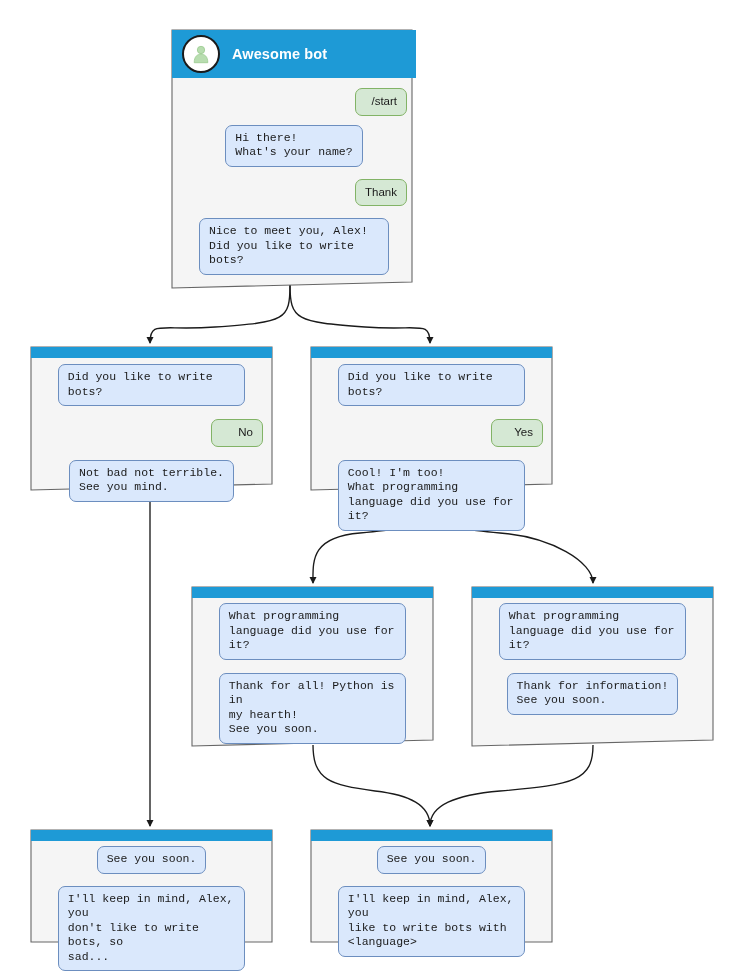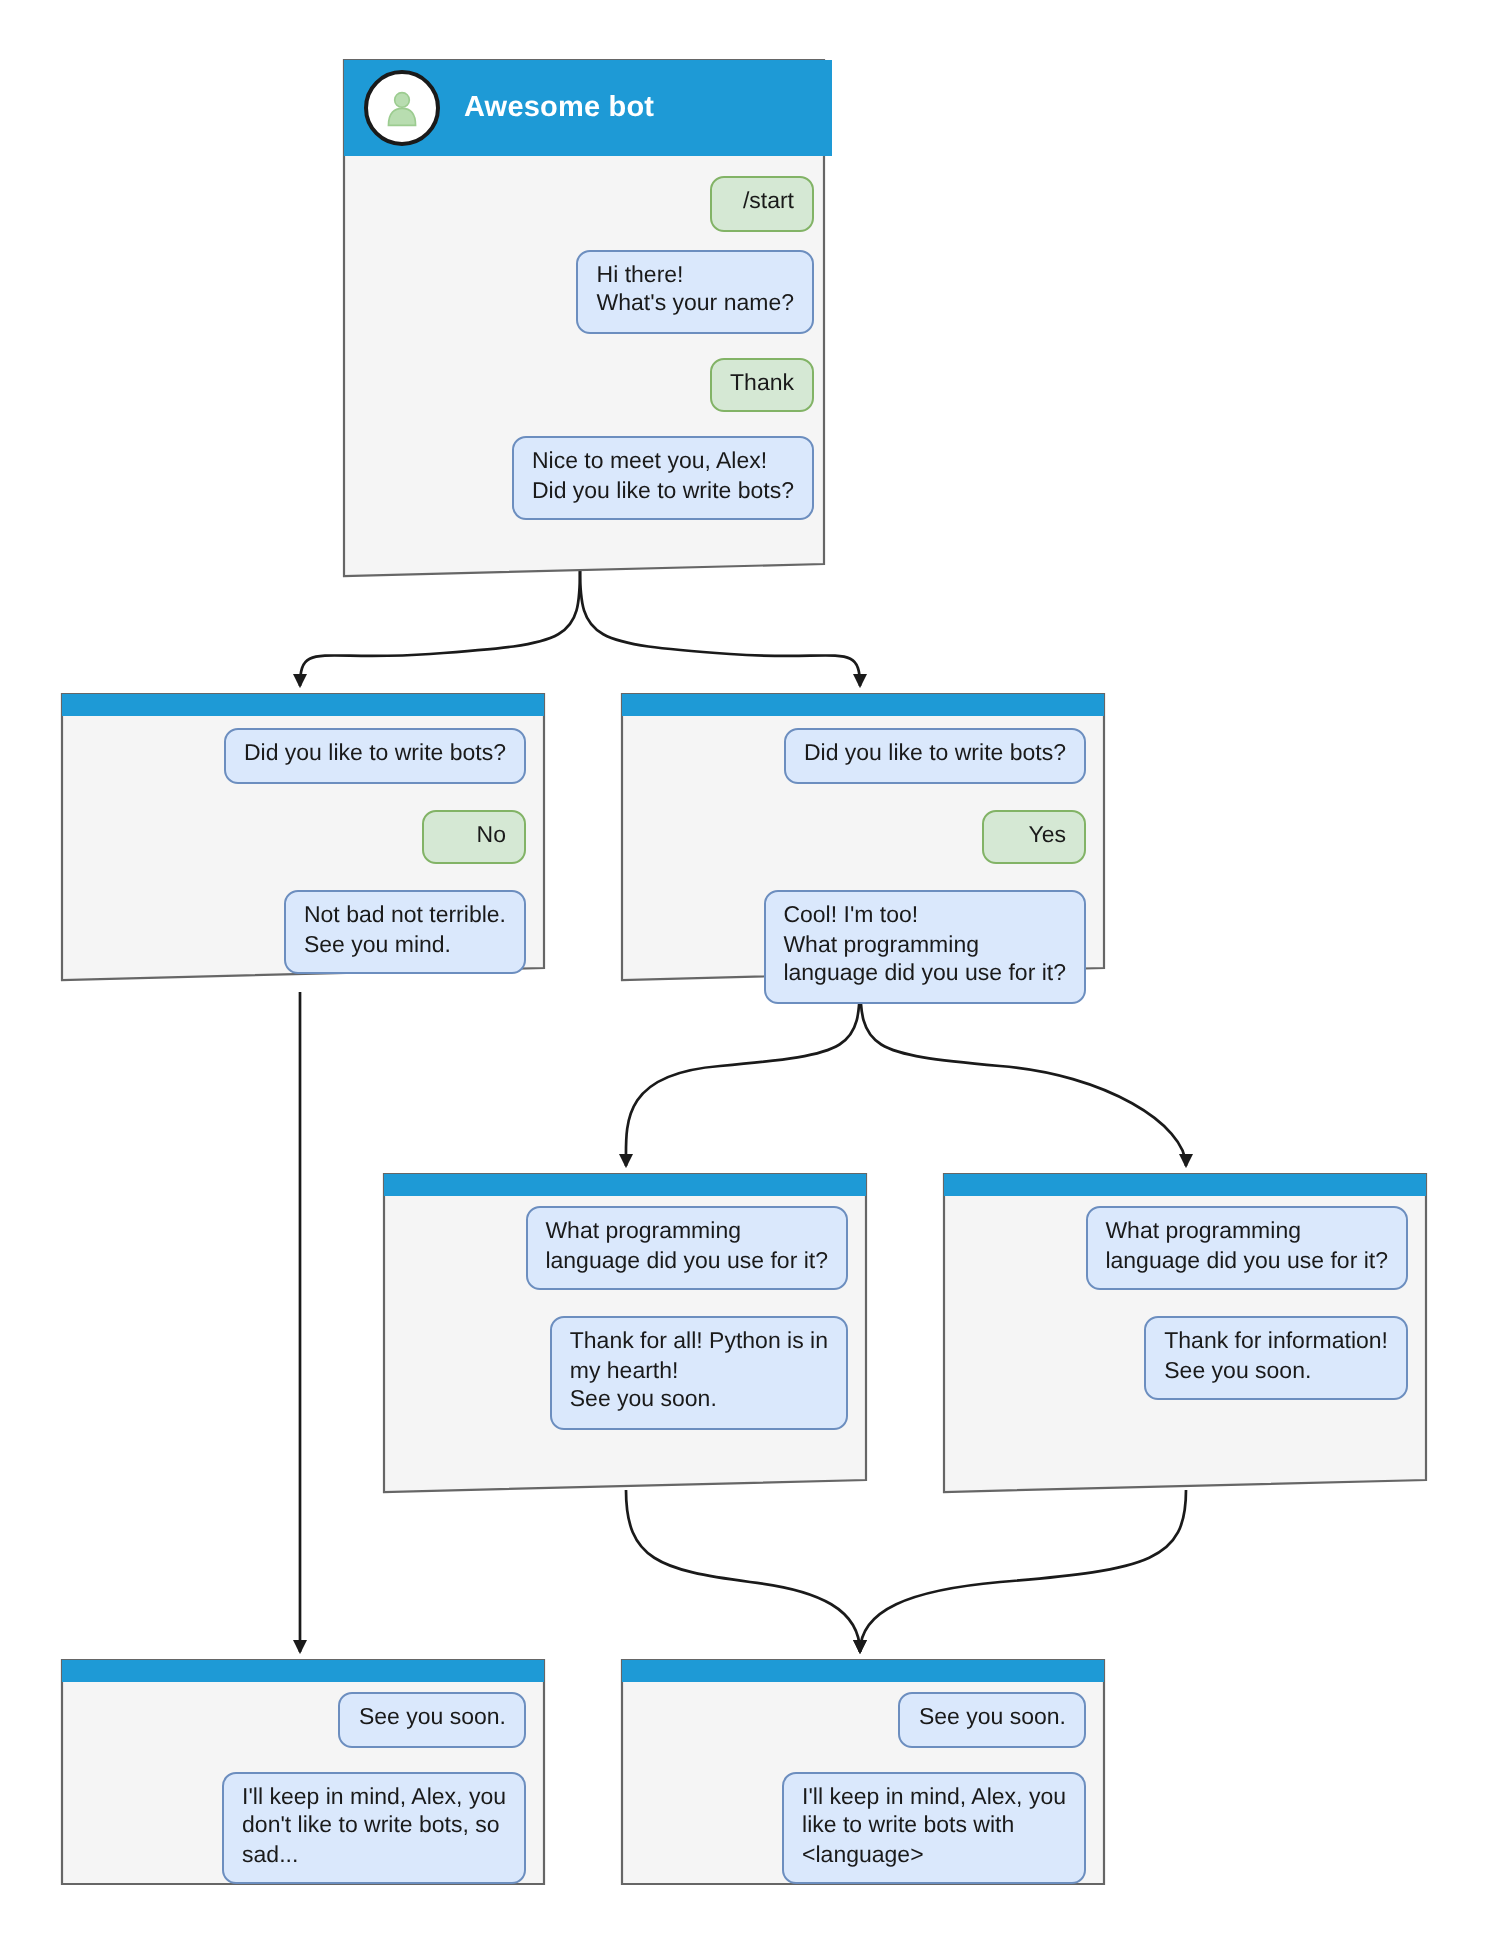--- a/index.html
+++ b/index.html
@@ -97,21 +97,21 @@
     padding: 8px 9px 10px 9px;
     box-sizing: border-box;
   }
 
   
   .msg-row {
     display: flex;
     margin-bottom: 9px;
   }
   .msg-row:last-child { margin-bottom: 0; }
-  .msg-row.left  { justify-content: flex-end; }
+  .msg-row.left  { justify-content: center; font-family: Liberation Mono, monospace; }
   .msg-row.right { justify-content: flex-end; }
 
   .bubble {
     font-size: 11.5px;
     line-height: 14.5px;
     color: #1a1a1a;
     border-radius: 7px;
     padding: 5px 9px 6px 9px;
     box-sizing: border-box;
     white-space: pre-line;

